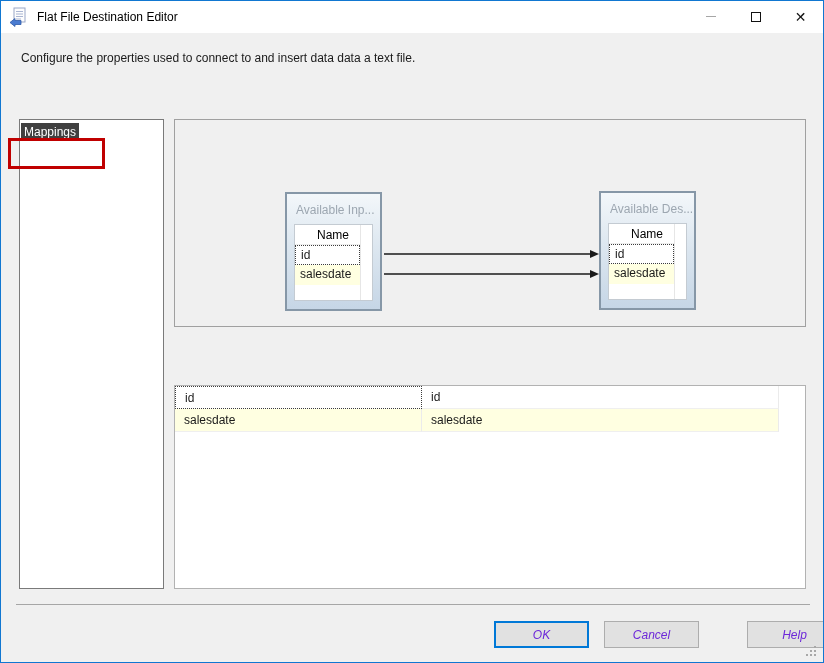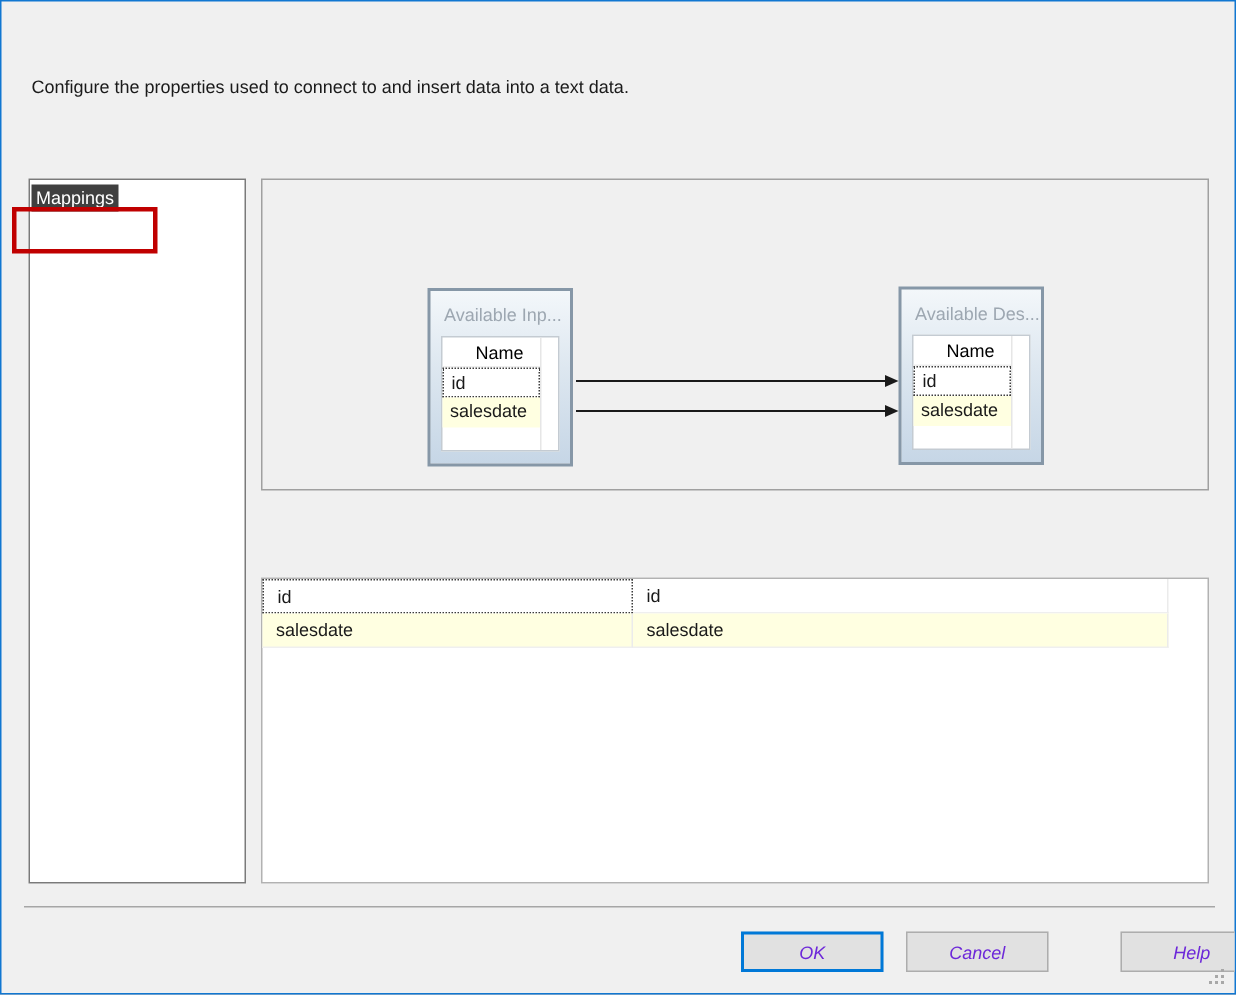--- a/index.html
+++ b/index.html
@@ -98,22 +98,42 @@
   .grip::after {
     content:""; position:absolute; left:0; top:8px; width:2px; height:2px; background:#a8a8a8;
     box-shadow: 4px 0 #a8a8a8, 8px 0 #a8a8a8, 4px -4px #a8a8a8, 8px -4px #a8a8a8, 8px -8px #a8a8a8;
   }
 </style>
 </head>
 <body>
 
 <div class="window">
 
+  <div class="titlebar">
+    <svg class="app-icon" viewBox="0 0 20 20">
+      <rect x="5" y="1" width="11" height="14" fill="#fdfdfd" stroke="#9aa7c7" stroke-width="1"></rect>
+      <line x1="7" y1="4.5" x2="14" y2="4.5" stroke="#a9b5d2" stroke-width="1"></line>
+      <line x1="7" y1="7" x2="14" y2="7" stroke="#a9b5d2" stroke-width="1"></line>
+      <line x1="7" y1="9.5" x2="14" y2="9.5" stroke="#a9b5d2" stroke-width="1"></line>
+      <line x1="7" y1="12" x2="12" y2="12" stroke="#a9b5d2" stroke-width="1"></line>
+      <polygon points="1,15.5 6,11.5 6,13.5 12,13.5 12,17.5 6,17.5 6,19.5" fill="#4a7bd0" stroke="#2f5aa8" stroke-width="0.8"></polygon>
+    </svg>
+    <div class="title-text">Flat File Destination Editor</div>
+    <div class="winbtn btn-min">
+      <div class="glyph-min"></div>
+    </div>
+    <div class="winbtn btn-max">
+      <div class="glyph-max"></div>
+    </div>
+    <div class="winbtn btn-close">
+      <div class="glyph-close">✕</div>
+    </div>
+  </div>
 
-  <div class="desc">Configure the properties used to connect to and insert data into a text data.</div>
+  <div class="desc">Configure the properties used to connect to and insert data data a text file.</div>
 
   <div class="nav-list">
     <div class="nav-row">
       <span class="nav-item selected">Mappings</span>
     </div>
   </div>
   <div class="annotation-box"></div>
 
   <div class="diagram">
 

